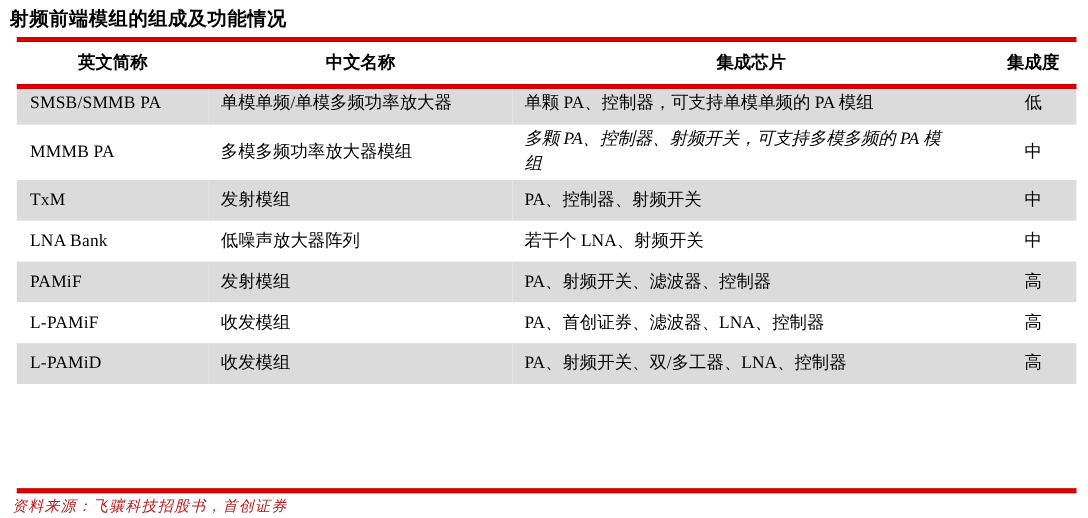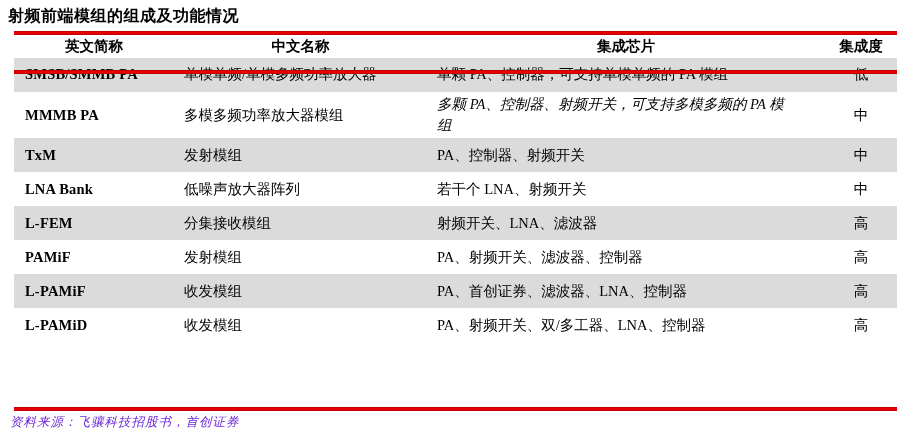--- a/index.html
+++ b/index.html
@@ -42,50 +42,50 @@
     width: 883px;
     border-collapse: collapse;
     table-layout: fixed;
     font-size: 14.5px;
   }
   .tbl col.c-en    { width: 160px; }
   .tbl col.c-cn    { width: 253px; }
   .tbl col.c-chips { width: 398px; }
   .tbl col.c-level { width: 72px; }
   .tbl th {
-    height: 23px;
+    height: 35px;
     font-weight: bold;
     text-align: center;
     vertical-align: middle;
     background: #ffffff;
     padding: 0;
   }
   .tbl td {
     vertical-align: middle;
     padding: 2px 8px 2px 10px;
     line-height: 1.45;
   }
   .tbl tbody tr       { height: 34px; }
   .tbl tbody tr.tall  { height: 45px; }
   .tbl tbody tr:nth-child(odd) td { background: #dbdbdb; }
   .tbl tbody tr:nth-child(even) td { background: #ffffff; }
   .td-en {
-    font-weight: bold;
+    font-weight: normal;
     padding-left: 11px !important;
     letter-spacing: 0.2px;
   }
   .td-level { text-align: center; padding: 2px 0 !important; }
   .chips-wrap { display: inline-block; max-width: 360px; font-style: italic; }
   .source {
     position: absolute;
     left: 10px;
     top: 414px;
     font-size: 12.5px;
     font-style: italic;
-    color: #6d28d9;
+    color: #b91c1c;
     letter-spacing: 1px;
     white-space: nowrap;
   }
 </style>
 </head>
 <body>
 
 <div class="page">
 
   <div class="title">射频前端模组的组成及功能情况</div>
@@ -126,26 +126,20 @@
         <td class="td-chips">PA、控制器、射频开关</td>
         <td class="td-level">中</td>
       </tr>
       <tr>
         <td class="td-en">LNA Bank</td>
         <td class="td-cn">低噪声放大器阵列</td>
         <td class="td-chips">若干个 LNA、射频开关</td>
         <td class="td-level">中</td>
       </tr>
       <tr>
-        <td class="td-en">L-FEM</td>
-        <td class="td-cn">分集接收模组</td>
-        <td class="td-chips">射频开关、LNA、滤波器</td>
-        <td class="td-level">高</td>
-      </tr>
-      <tr>
         <td class="td-en">PAMiF</td>
         <td class="td-cn">发射模组</td>
         <td class="td-chips">PA、射频开关、滤波器、控制器</td>
         <td class="td-level">高</td>
       </tr>
       <tr>
         <td class="td-en">L-PAMiF</td>
         <td class="td-cn">收发模组</td>
         <td class="td-chips">PA、首创证券、滤波器、LNA、控制器</td>
         <td class="td-level">高</td>

